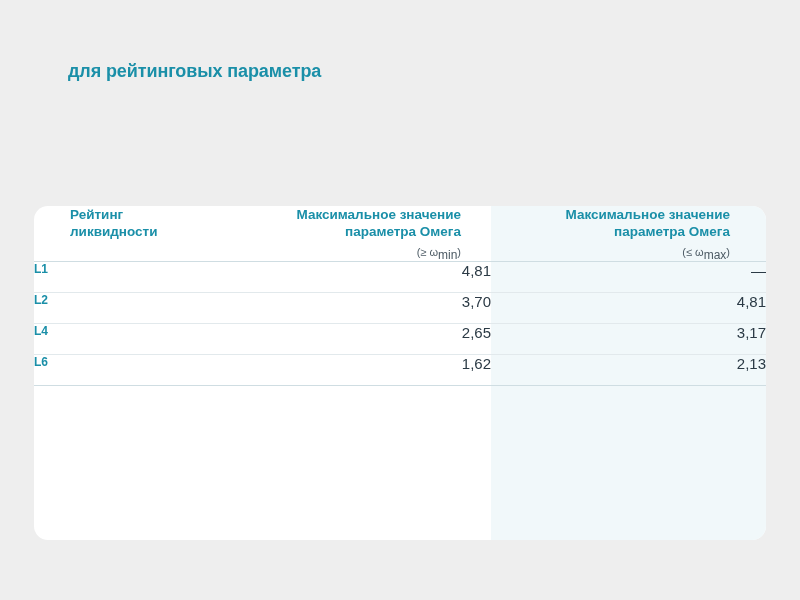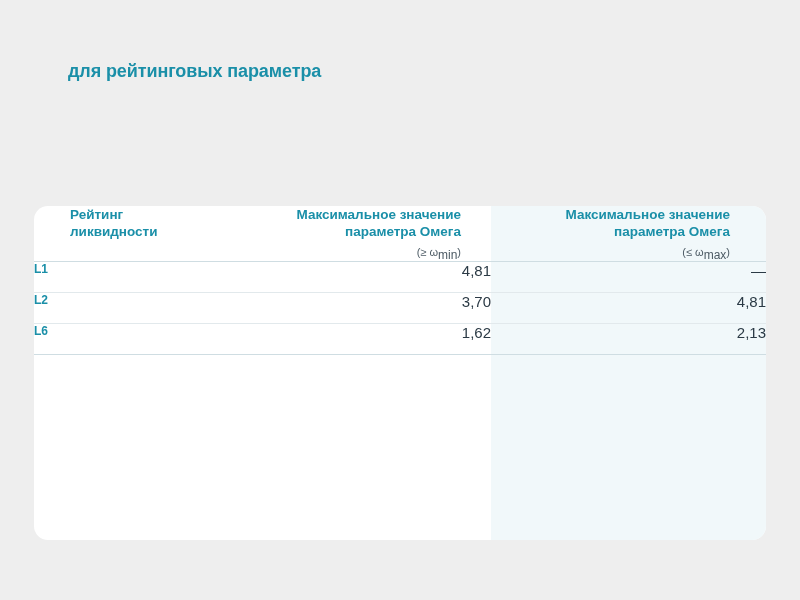--- a/index.html
+++ b/index.html
@@ -180,20 +180,25 @@
           <td class="c-rating">L1</td>
           <td class="c-min">4,81</td>
           <td class="c-max">—</td>
         </tr>
         <tr>
           <td class="c-rating">L2</td>
           <td class="c-min">3,70</td>
           <td class="c-max">4,81</td>
         </tr>
         <tr>
+          <td class="c-rating">L4</td>
+          <td class="c-min">2,65</td>
+          <td class="c-max">3,17</td>
+        </tr>
+        <tr>
           <td class="c-rating">L6</td>
           <td class="c-min">1,62</td>
           <td class="c-max">2,13</td>
         </tr>
       </tbody>
     </table>
   </div>
 
 </div>
 

